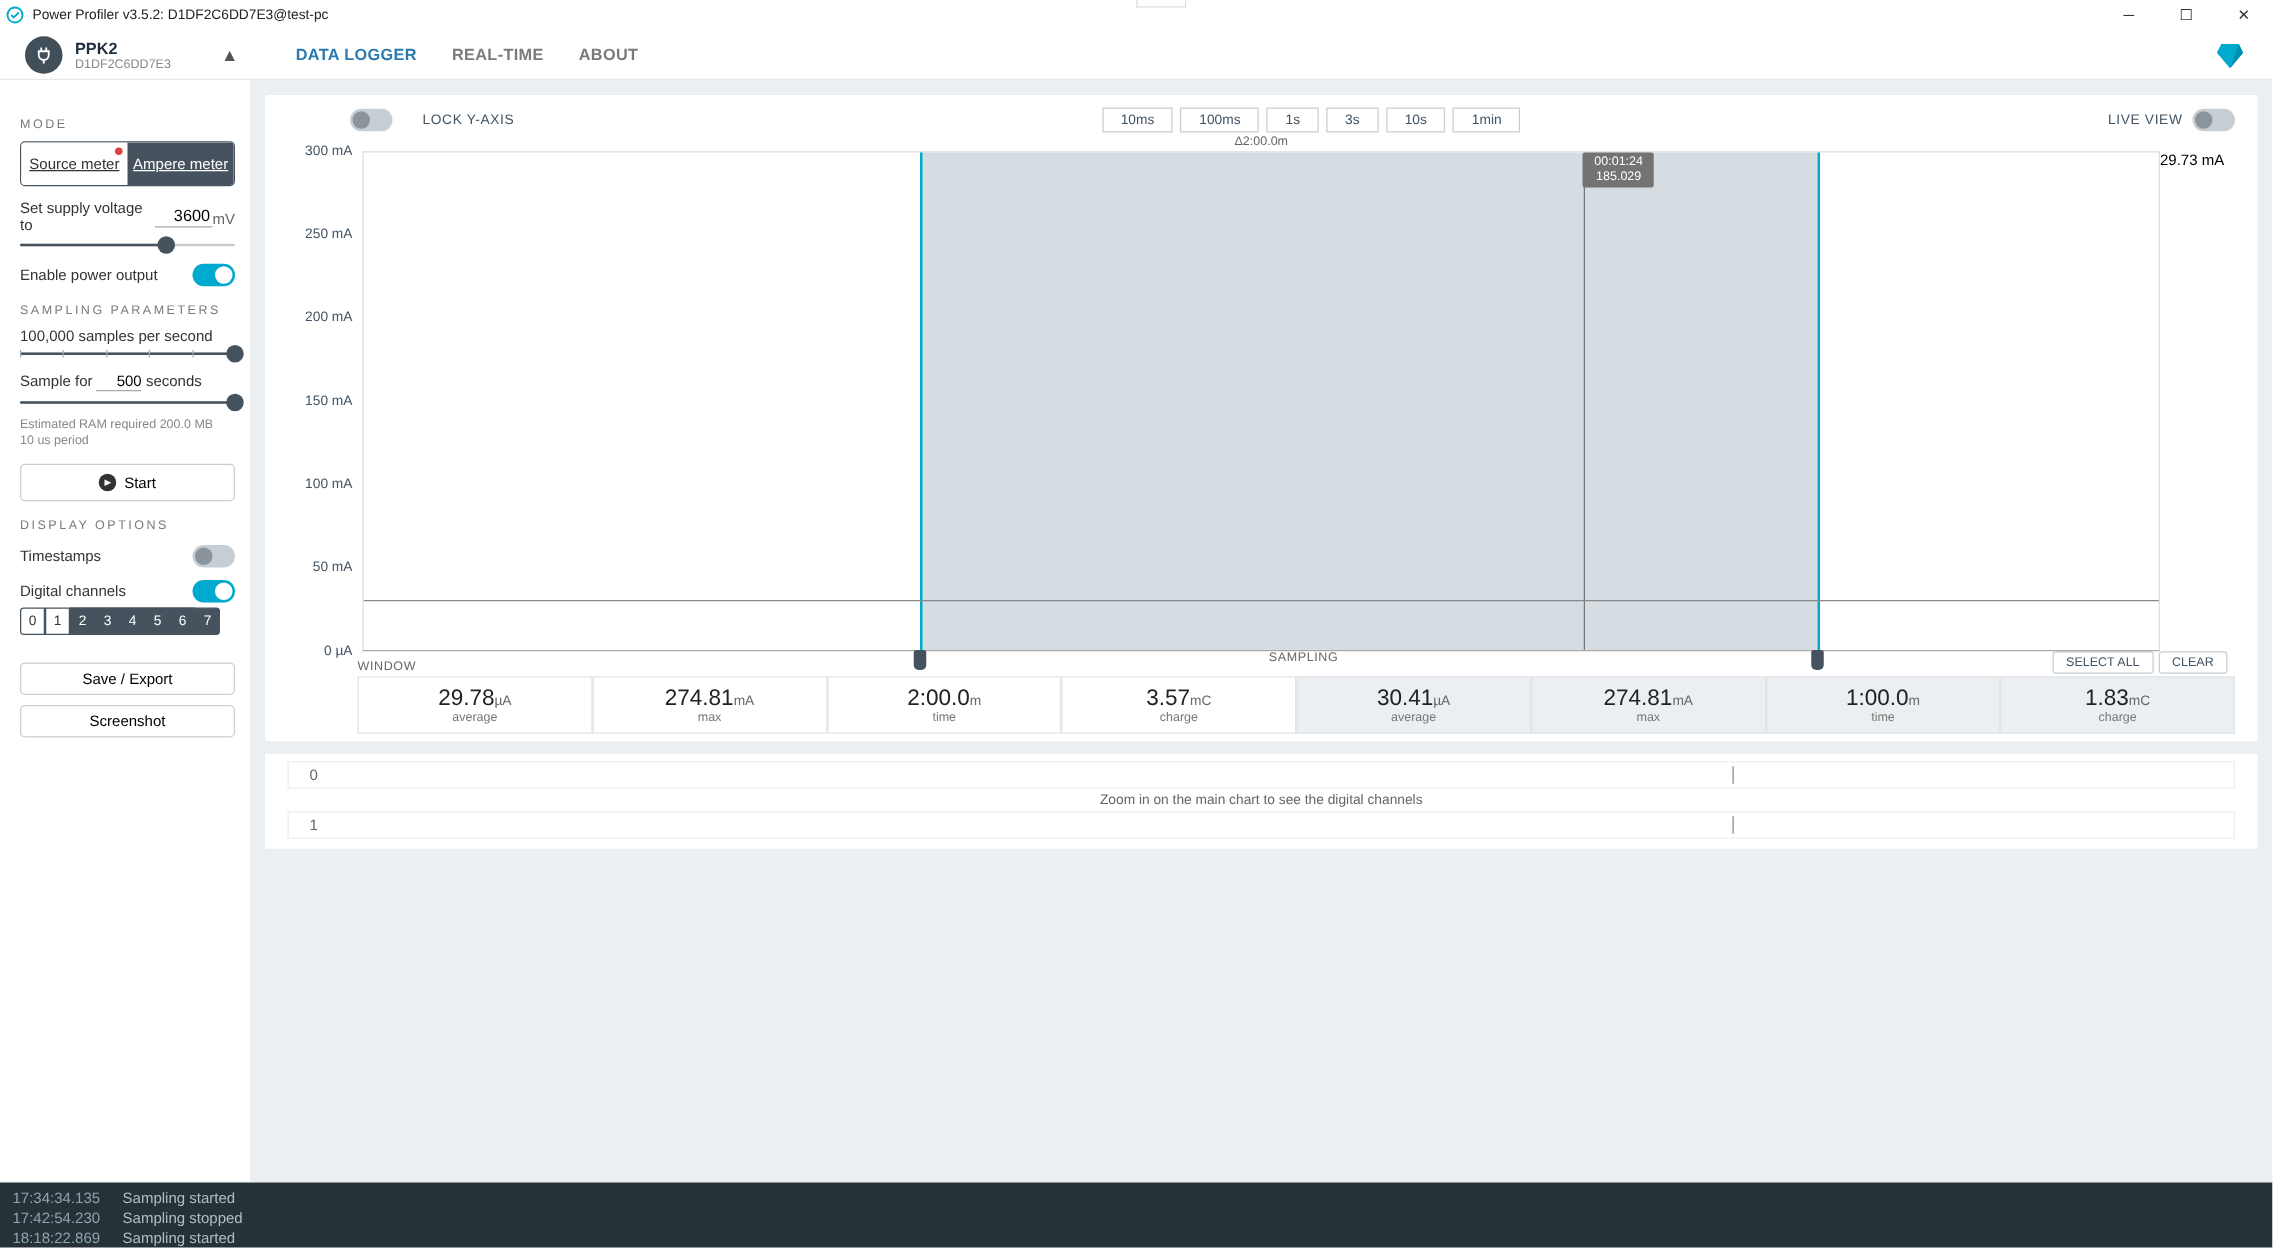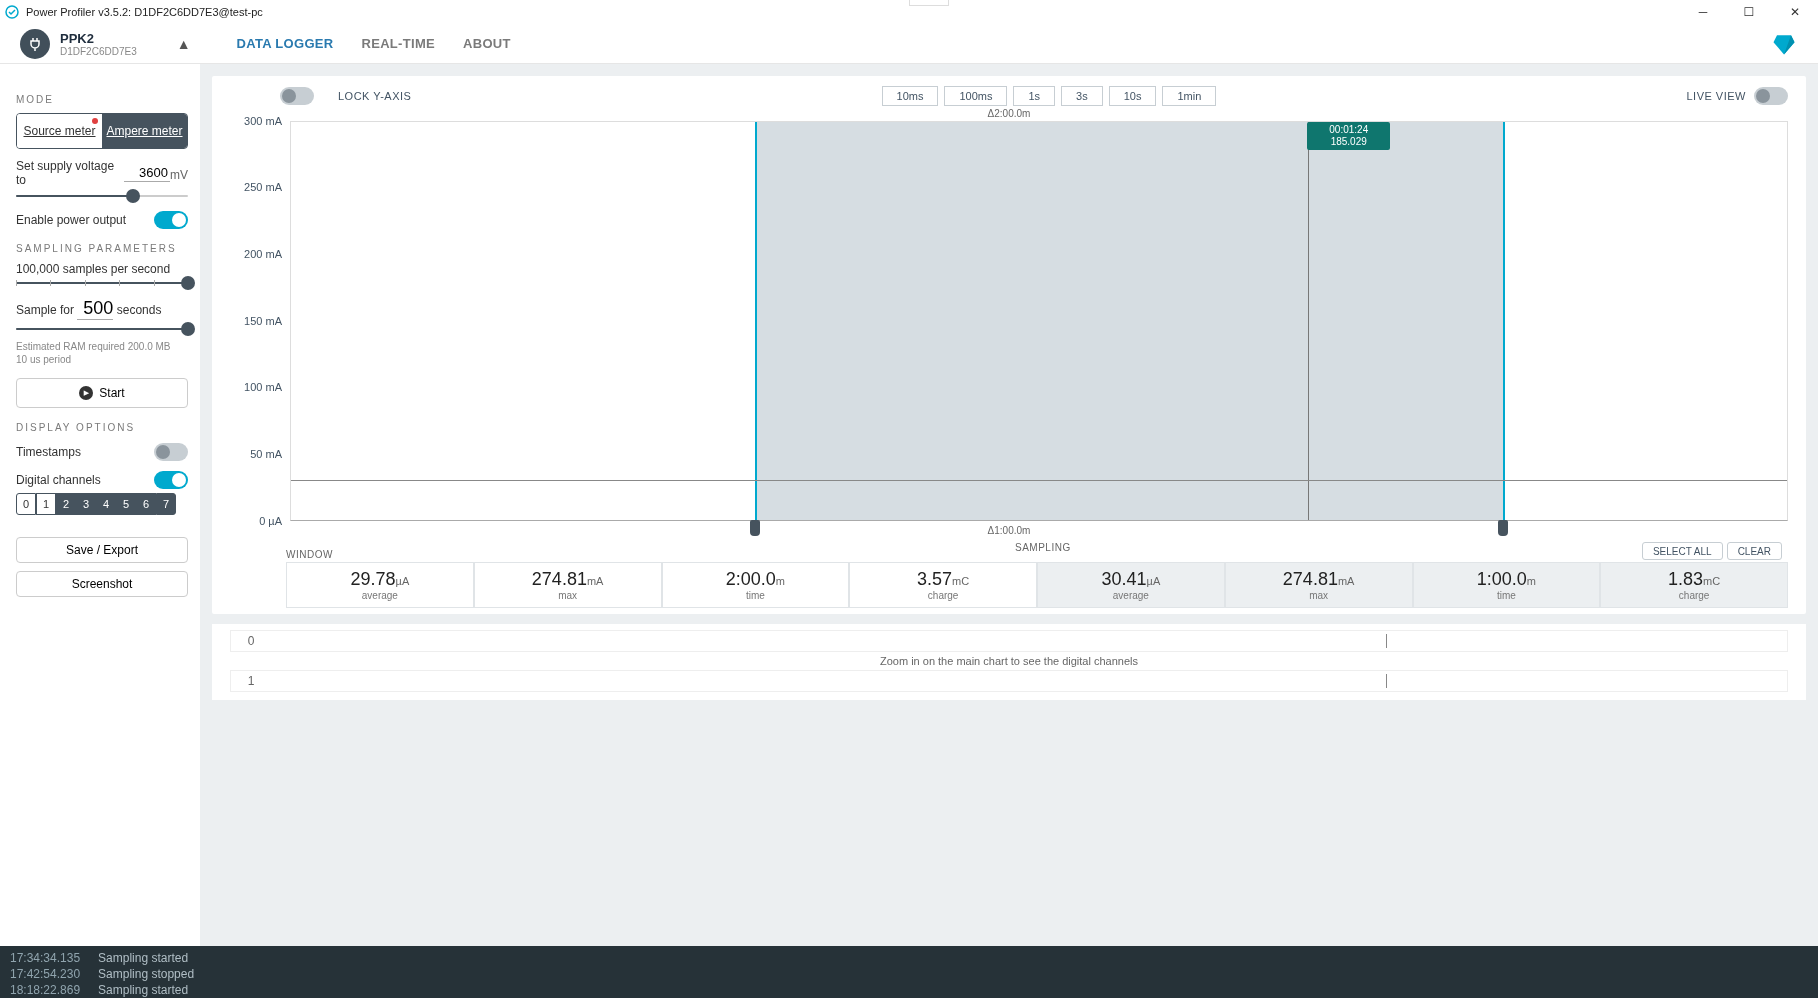--- a/index.html
+++ b/index.html
@@ -79,21 +79,21 @@
 .deltabar { text-align:center; font-size:10px; color:#666; margin:2px 0; }
 
 .plotarea { display:flex; height:400px; position:relative; }
 .yaxis { width:60px; position:relative; }
 .yaxis .yt { position:absolute; right:8px; transform:translateY(-50%); font-size:11px; color:#425363; }
 .plot { flex:1; position:relative; border:1px solid #ddd; border-bottom-color:#aaa; }
 .plot .sel { position:absolute; top:0; bottom:0; background:#d6dde2; }
 .plot .selmark { position:absolute; top:0; bottom:-14px; width:2px; background:#00a9ce; }
 .plot .selhandle { position:absolute; bottom:-16px; width:10px; height:16px; background:#46535e; border-radius:2px 2px 4px 4px; transform:translateX(-50%); }
 .plot .cursor { position:absolute; top:0; bottom:0; width:1px; background:#777; }
-.plot .cursbadge { position:absolute; background:#0f766e; color:#fff; font-size:10px; padding:2px 22px; border-radius:2px; white-space:pre; text-align:center; line-height:1.2; }
+.plot .cursbadge { position:absolute; background:#737373; color:#fff; font-size:10px; padding:2px 9px; border-radius:2px; white-space:pre; text-align:center; line-height:1.2; }
 .plot .hline { position:absolute; left:0; right:0; height:1px; background:#888; }
 .rmargin { width:60px; position:relative; }
 
 .xdelta { text-align:center; font-size:10px; color:#666; margin:4px 0 6px; }
 
 .metrics { display:flex; align-items:stretch; }
 .metgrp { flex:1; display:flex; }
 .mettitle { font-size:10px; color:#666; letter-spacing:0.5px; margin-left:56px; }
 .metbox { flex:1; border:1px solid #e0e4e7; height:46px; display:flex; flex-direction:column; align-items:center; justify-content:center; }
 .metbox .big { font-size:18px; color:#222; }
@@ -201,21 +201,21 @@
       <div class="tick" style="left:0%"></div>
         <div class="tick" style="left:20%"></div>
         <div class="tick" style="left:40%"></div>
         <div class="tick" style="left:60%"></div>
         <div class="tick" style="left:80%"></div>
         <div class="tick" style="left:100%"></div>
       <div class="thumb" style="left:100%"></div>
     </div>
 
     <div class="row">
-      <span><span>Sample for</span>&nbsp;<input style="width: 36px; text-align: right; font-size: 18px; border-top: none; border-right: none; border-left: none; border-image: initial; border-bottom: 1px solid rgb(170, 170, 170);" value="500">&nbsp;<span>seconds</span></span>
+      <span><span>Sample for</span>&nbsp;<input style="width: 36px; text-align: right; font-size: 12px; border-top: none; border-right: none; border-left: none; border-image: initial; border-bottom: 1px solid rgb(170, 170, 170);" value="500">&nbsp;<span>seconds</span></span>
     </div>
     <div class="slider">
       <div class="track"></div>
         <div class="fill" style="width:100%"></div>
         <div class="thumb" style="left:100%"></div>
     </div>
     <div class="small">Estimated RAM required 200.0 MB</div>
     <div class="small">10 us period</div>
 
     <div class="startbtn">
@@ -290,23 +290,25 @@
         <div class="plot">
           <div class="sel" style="left:31%;width:50%"></div>
           <div class="selmark" style="left:31%"></div>
           <div class="selhandle" style="left:31%"></div>
           <div class="selmark" style="left:81%"></div>
           <div class="selhandle" style="left:81%"></div>
           <div class="cursor" style="left:68%"></div>
           <div class="cursbadge" style="left:68%;top:0;transform:translateX(-1px)"><span>00:01:24</span><br><span>185.029</span></div>
           <div class="hline" style="top:90%"></div>
         </div>
-      </div>
-
-      <div class="xdelta">Δ1:00.0m</div>
+        <div class="rmargin">
+          <div class="hbadge" style="top:90%;right:4px">29.73 mA</div>
+        </div>
+      </div>
+
 
       <div style="display:flex;align-items:flex-end">
         <div style="flex:1">
             <div class="mettitle">WINDOW</div>
           </div>
         <div style="flex:1;display:flex;justify-content:space-between">
           <div class="mettitle" style="margin-left:6px">SAMPLING</div>
           <div class="metactions">
             <div class="mpill">SELECT ALL</div>
             <div class="mpill">CLEAR</div>

